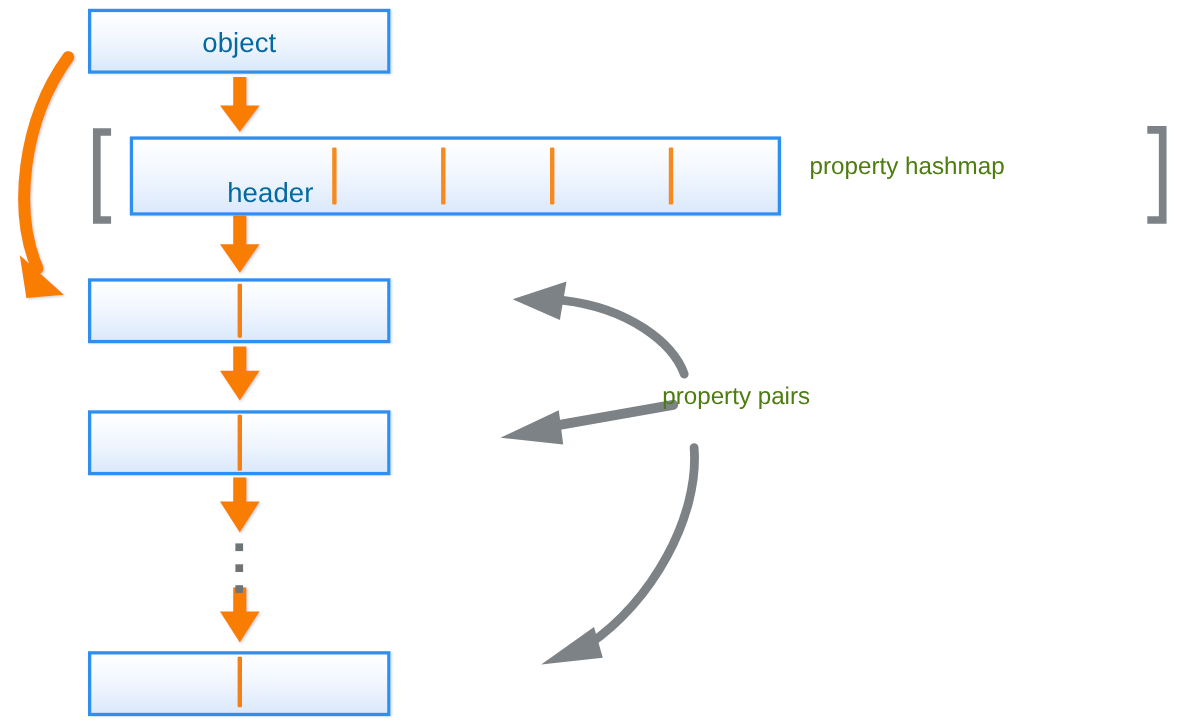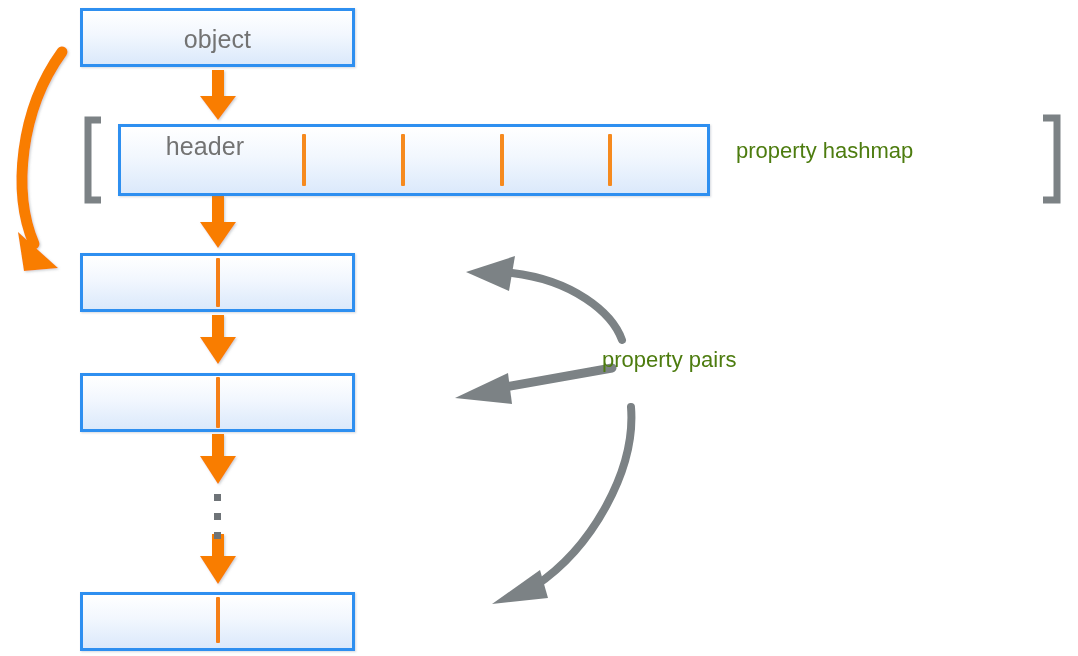--- a/index.html
+++ b/index.html
@@ -22,21 +22,21 @@
   .node-box {
     position: absolute;
     box-sizing: border-box;
     border: 3px solid #2e8ff0;
     background: linear-gradient(to bottom, #ffffff 0%, #f2f7fe 45%, #dbe9fb 100%);
     box-shadow: 1px 1px 2px rgba(120,130,145,0.30);
   }
   .node-label {
     position: absolute;
     font-size: 25px;
-    color: #737373;
+    color: #0369a1;
     letter-spacing: 0.1px;
     white-space: nowrap;
   }
   
   .slot-tick {
     position: absolute;
     width: 4px;
     background: #f68a1e;
     border-radius: 1px;
   }
@@ -133,21 +133,21 @@
     <g>
       <path d="M 631 407 C 636 470, 592 548, 535 586" stroke="#7c8285" stroke-width="8" fill="none" stroke-linecap="round"></path>
       <polygon points="492,604 540,570, 548,598" fill="#7c8285"></polygon>
     </g>
   </svg>
 
   <div class="node-box" style="left:80px; top:8px; width:275px; height:59px;"></div>
   <div class="node-label" style="left:80px; top:25px; width:275px; text-align:center;">object</div>
 
   <div class="node-box" style="left:118px; top:124px; width:592px; height:72px;"></div>
-  <div class="node-label" style="left:125px; top:132px; width:160px; text-align:center;">header</div>
+  <div class="node-label" style="left:125px; top:162px; width:160px; text-align:right;">header</div>
 
   <div class="slot-tick" style="left:302px; top:134px; height:52px;"></div>
   <div class="slot-tick" style="left:401px; top:134px; height:52px;"></div>
   <div class="slot-tick" style="left:500px; top:134px; height:52px;"></div>
   <div class="slot-tick" style="left:608px; top:134px; height:52px;"></div>
 
   <div class="node-box" style="left:80px; top:253px; width:275px; height:59px;"></div>
   <div class="chain-seg" style="left:216px; top:258px; height:49px;"></div>
 
   <div class="node-box" style="left:80px; top:373px; width:275px; height:59px;"></div>

